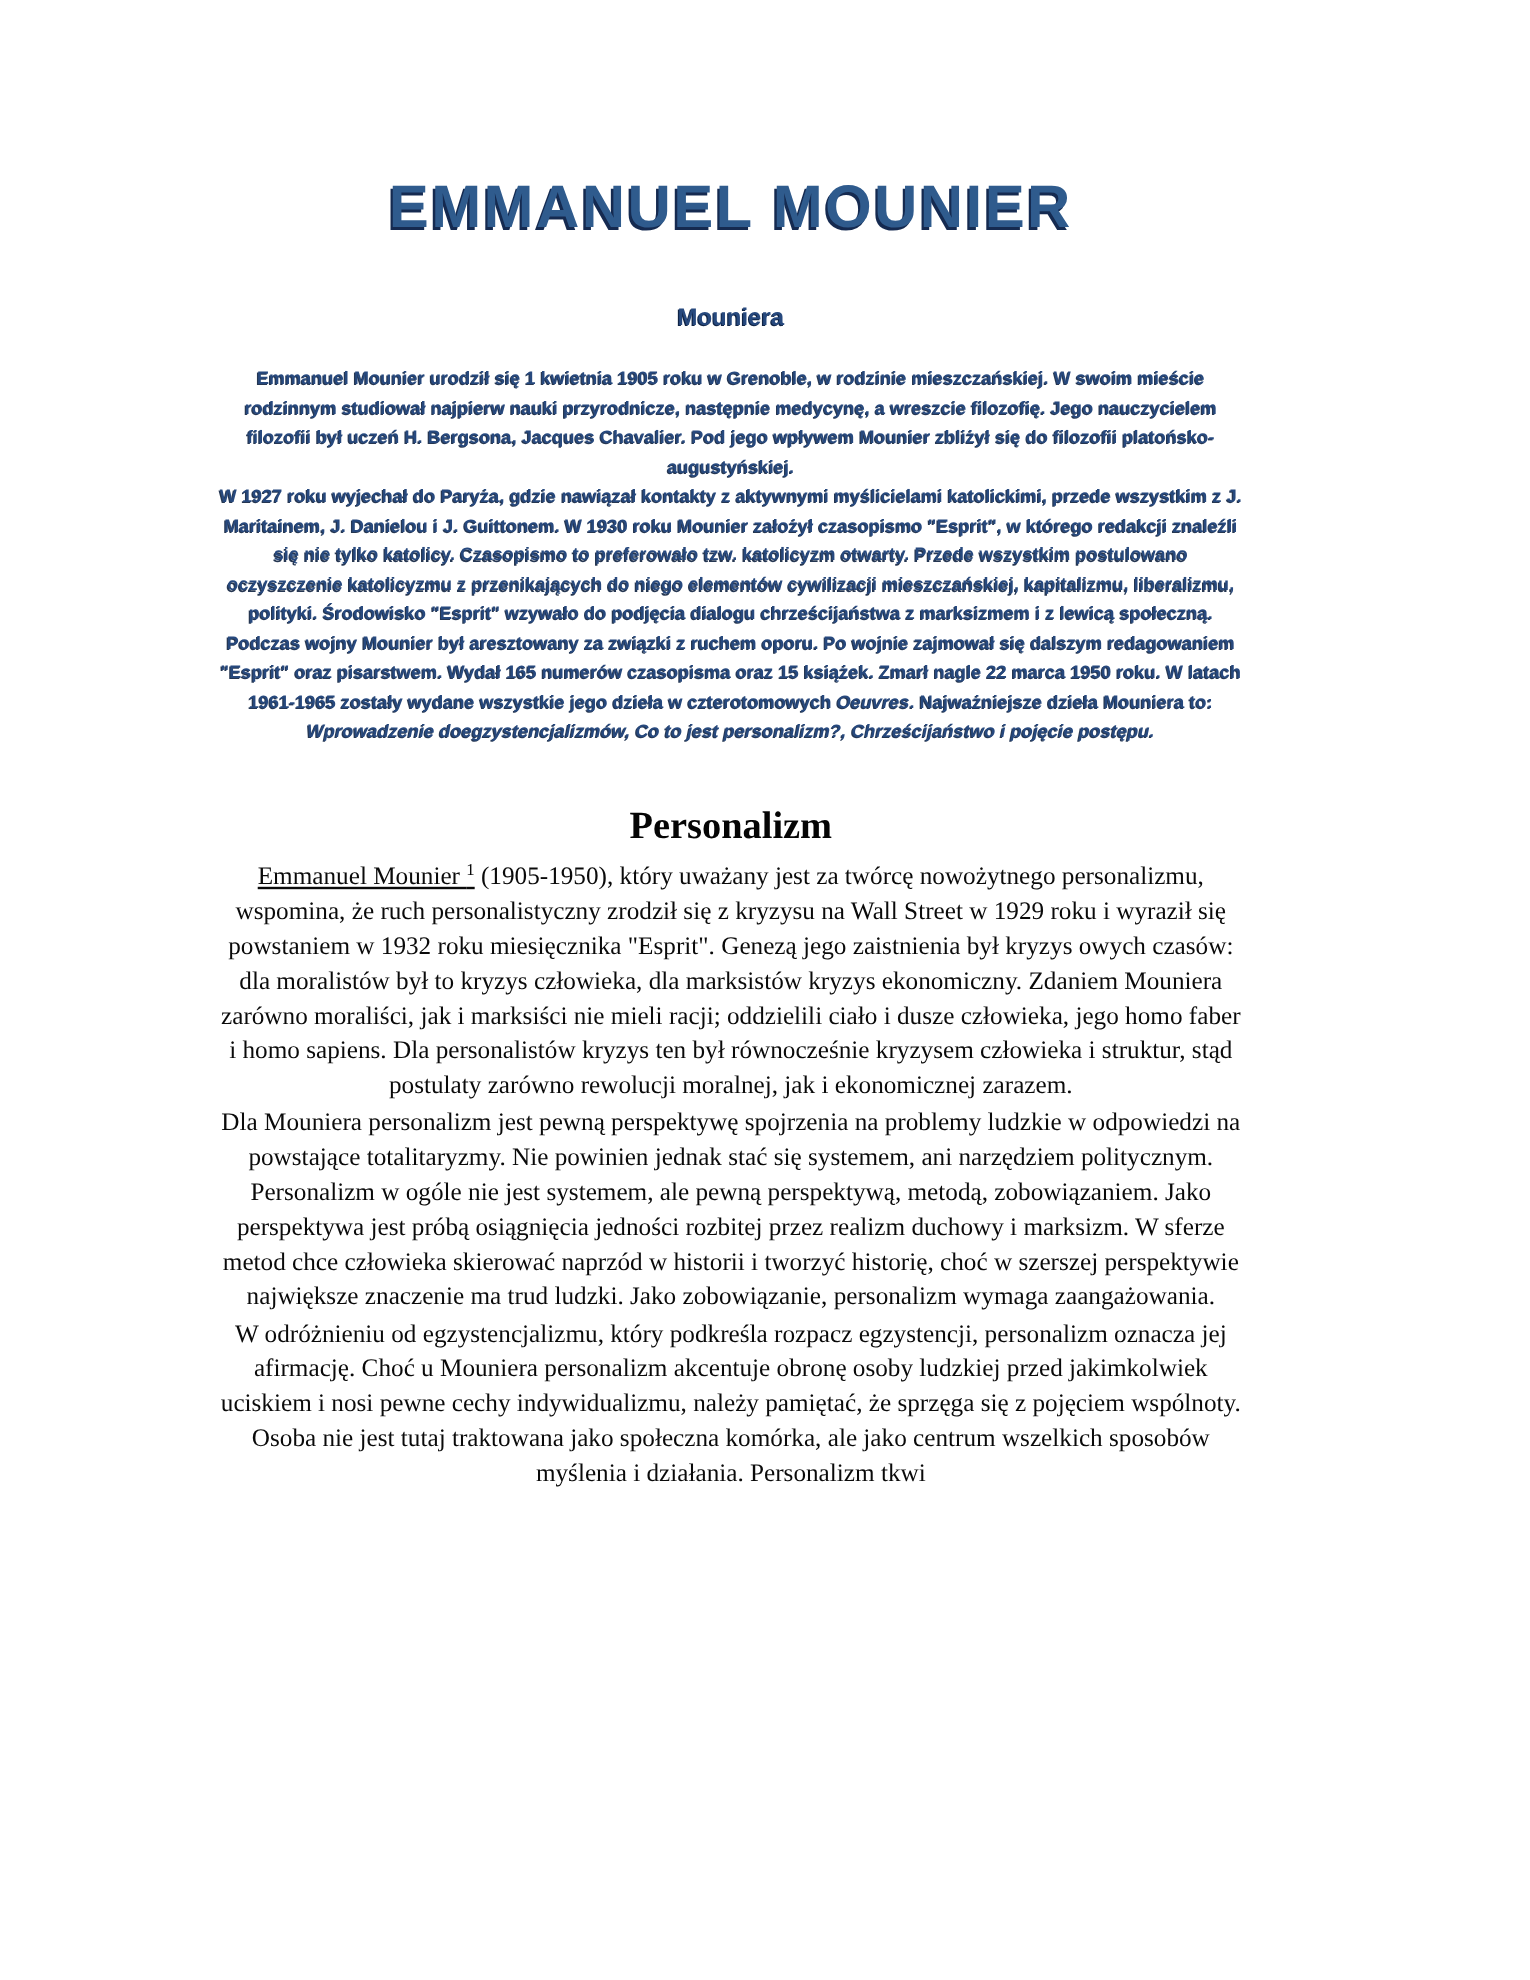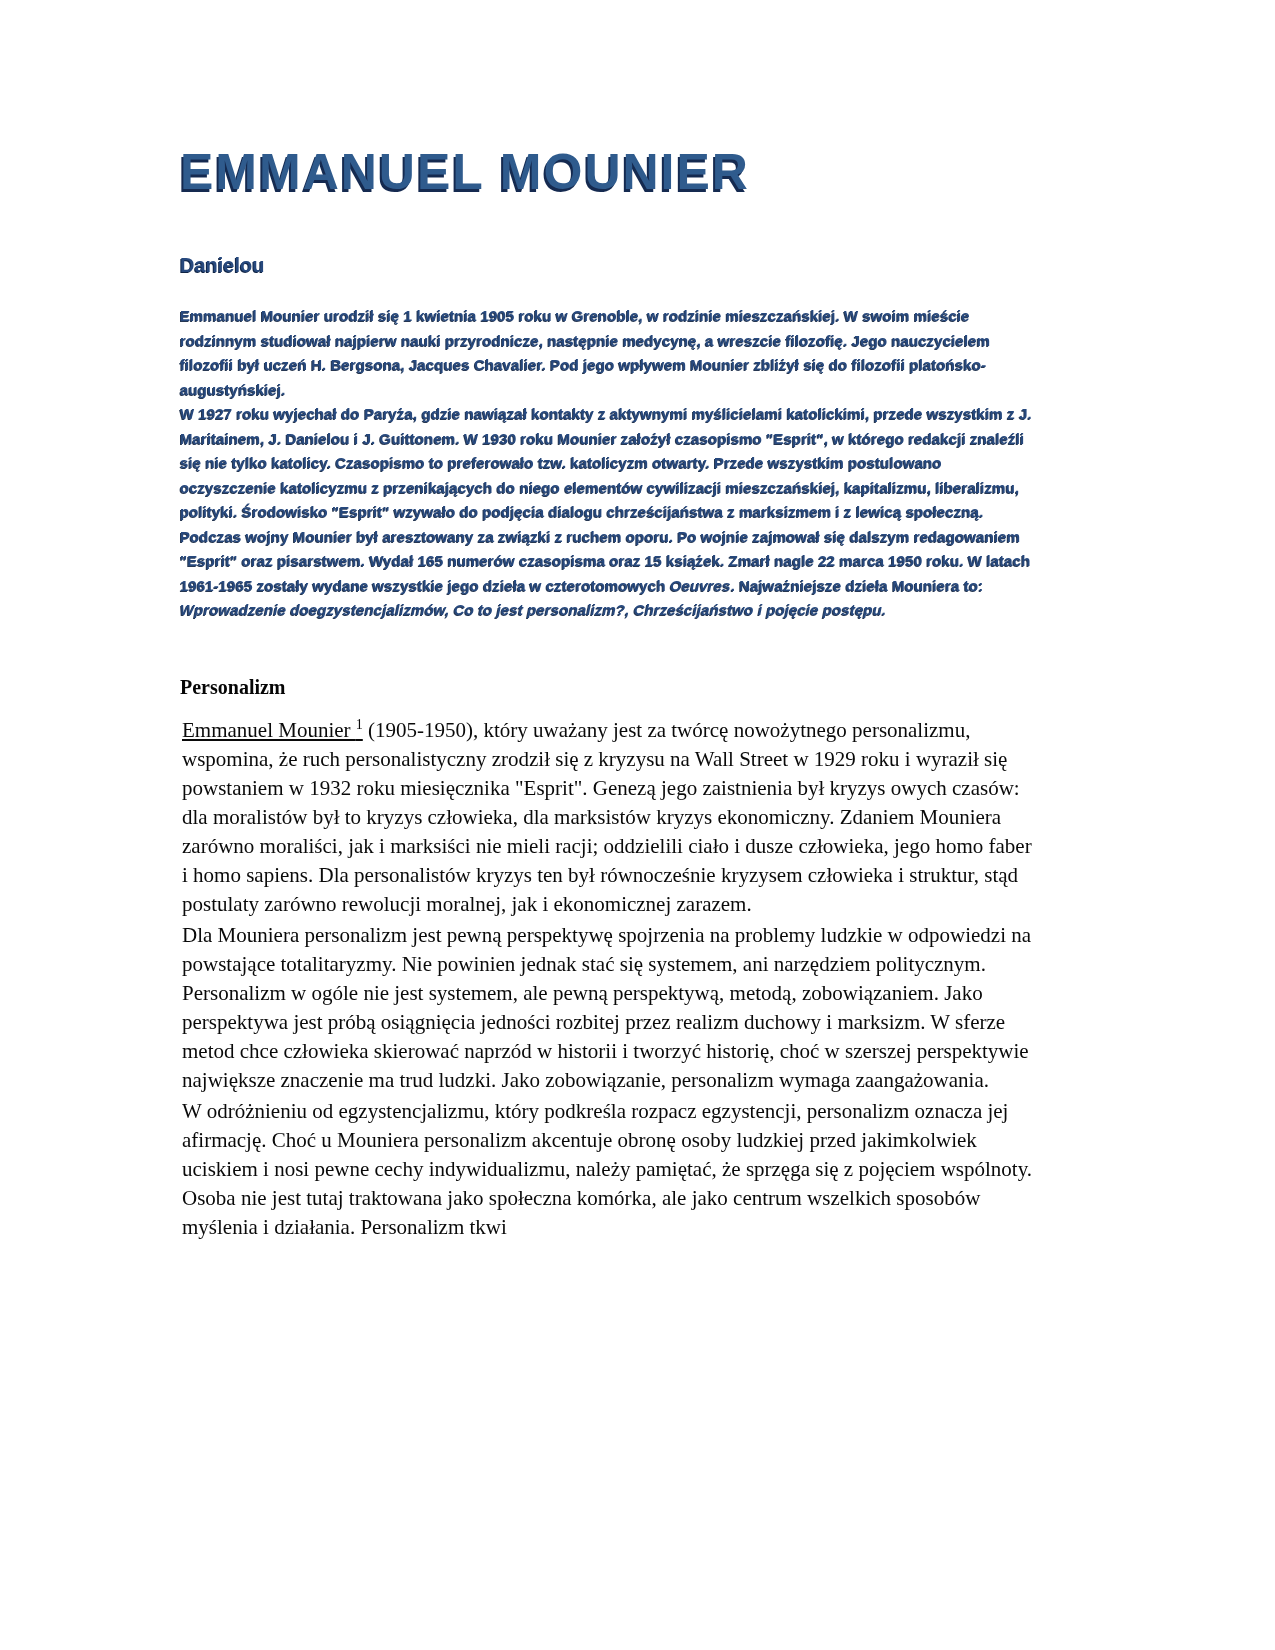--- a/index.html
+++ b/index.html
@@ -12,20 +12,21 @@
     height: 1650px;
     position: relative;
     font-family: "Liberation Sans", sans-serif;
     overflow: hidden;
   }
   .page {
     position: absolute;
     left: 180px;
     top: 0;
     width: 858px;
+    text-align: center;
   }
   
   .doc-title {
     margin: 0;
     padding-top: 143px;
     font-family: "Liberation Sans", sans-serif;
     font-size: 50px;
     line-height: 58px;
     font-weight: 800;
     letter-spacing: 2px;
@@ -57,21 +58,21 @@
     letter-spacing: 0.1px;
   }
   .bio-body em {
     font-style: italic;
   }
   
   .pers-heading {
     margin: 0;
     padding-top: 50px;
     font-family: "Liberation Serif", serif;
-    font-size: 20px;
+    font-size: 32px;
     line-height: 28px;
     font-weight: 700;
     color: #050505;
   }
   
   .pers-body {
     padding-top: 13px;
   }
   .pers-body p {
     margin: 2px;
@@ -91,21 +92,21 @@
     line-height: 0;
   }
 </style>
 </head>
 <body>
 
 <div class="page">
 
   <h1 class="doc-title">EMMANUEL MOUNIER</h1>
 
-  <h2 class="bio-heading">Danielou</h2>
+  <h2 class="bio-heading">Mouniera</h2>
 
   <div class="bio-body">
     <p>Emmanuel Mounier urodził się 1 kwietnia 1905 roku w Grenoble, w rodzinie mieszczańskiej. W swoim mieście rodzinnym studiował najpierw nauki przyrodnicze, następnie medycynę, a wreszcie filozofię. Jego nauczycielem filozofii był uczeń H. Bergsona, Jacques Chavalier. Pod jego wpływem Mounier zbliżył się do filozofii platońsko-augustyńskiej.</p>
     <p>W 1927 roku wyjechał do Paryża, gdzie nawiązał kontakty z aktywnymi myślicielami katolickimi, przede wszystkim z J. Maritainem, J. Danielou i J. Guittonem. W 1930 roku Mounier założył czasopismo "Esprit", w którego redakcji znaleźli się nie tylko katolicy. Czasopismo to preferowało tzw. katolicyzm otwarty. Przede wszystkim postulowano oczyszczenie katolicyzmu z przenikających do niego elementów cywilizacji mieszczańskiej, kapitalizmu, liberalizmu, polityki. Środowisko "Esprit" wzywało do podjęcia dialogu chrześcijaństwa z marksizmem i z lewicą społeczną.</p>
     <p><span>Podczas wojny Mounier był aresztowany za związki z ruchem oporu. Po wojnie zajmował się dalszym redagowaniem "Esprit" oraz pisarstwem. Wydał 165 numerów czasopisma oraz 15 książek. Zmarł nagle 22 marca 1950 roku. W latach 1961-1965 zostały wydane wszystkie jego dzieła w czterotomowych </span><em>Oeuvres</em><span>. Najważniejsze dzieła Mouniera to: </span><em>Wprowadzenie doegzystencjalizmów, Co to jest personalizm?, Chrześcijaństwo i pojęcie postępu.</em></p>
   </div>
 
   <h3 class="pers-heading">Personalizm</h3>
 
   <div class="pers-body">

